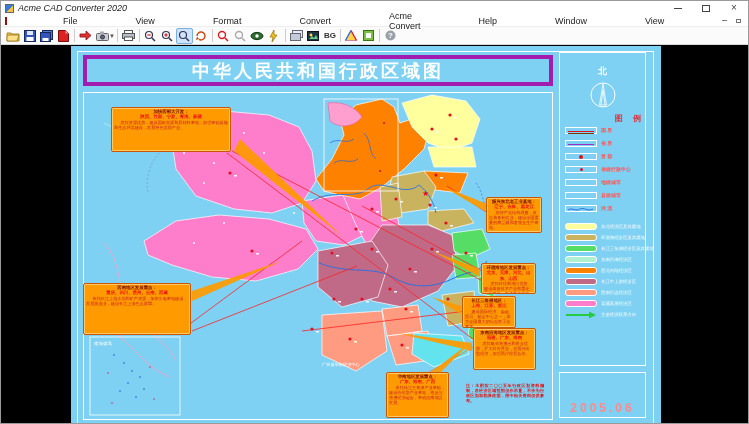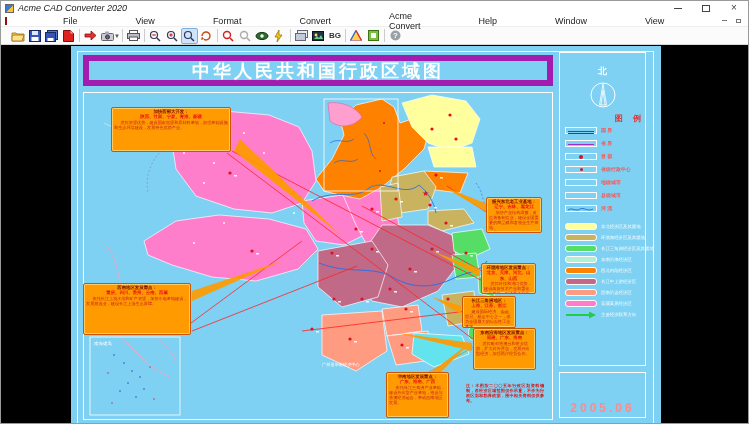--- a/index.html
+++ b/index.html
@@ -17,31 +17,31 @@
   .wbtn.close{font-size:10px;line-height:10px;}
   
   .menubar{height:12px;background:#fff;display:flex;align-items:center;font-size:9px;color:#222;border-bottom:1px solid #eee;gap:48px;}
   .micon{width:8px;height:8px;background:#d42222;margin:0 3px 0 4px;border:1px solid #901010;}
   .mitem{padding:0 5px;}
   .mdi{margin-left:auto;display:flex;margin-right:6px;}
   .mdibtn{width:14px;height:10px;display:flex;align-items:center;justify-content:center;color:#777;font-size:7px;}
   .mdibtn .bar{width:5px;height:1px;background:#777;}
   .mdibtn .sq{width:5px;height:4px;border:1px solid #777;}
   
-  .toolbar{height:18px;background:#fbfbfb;border-bottom:1px solid #d8d8d8;display:flex;align-items:center;padding-left:8px;}
+  .toolbar{height:18px;background:#fbfbfb;border-bottom:1px solid #d8d8d8;display:flex;align-items:center;padding-left:3px;}
   .tb{width:17px;height:16px;display:flex;align-items:center;justify-content:center;}
   .tb.active{border:1px solid #7ab0e0;background:#cfe4fa;border-radius:2px;}
   .tb.bgtxt{width:16px;font-size:8px;font-weight:bold;color:#333;}
   .sep{width:1px;height:13px;background:#ccc;margin:0 2px;}
   .caret{font-size:6px;color:#555;margin-left:-2px;}
   
   .canvas{position:absolute;left:0;top:44px;right:0;bottom:0;background:#000;}
   .drawing{position:absolute;left:70px;top:1px;width:590px;height:379px;background:#7ed1f2;overflow:hidden;}
   .outer-frame{position:absolute;left:6px;top:5px;width:577px;height:380px;border:1px solid #fff;}
-  .title-box{position:absolute;left:12px;top:9px;width:470px;height:31px;border:6px solid #a21caf;
+  .title-box{position:absolute;left:12px;top:9px;width:470px;height:31px;border:4px solid #a21caf;
              display:flex;align-items:center;justify-content:center;}
   .map-title{color:#fff;font-size:18px;font-weight:bold;letter-spacing:3px;white-space:nowrap;}
   .map-box{position:absolute;left:12px;top:46px;width:470px;height:328px;border:1px solid #fff;}
   .map-box svg{position:absolute;left:0;top:0;}
   
   .legend-box{position:absolute;left:488px;top:6px;width:87px;height:314px;border:1px solid #fff;}
   .north{color:#fff;font-weight:bold;font-size:9px;text-align:center;margin-top:12px;}
   .compass{display:block;margin:2px auto 0;}
   .legend-title{color:#e03030;font-weight:bold;font-size:8px;text-align:right;letter-spacing:4px;margin-top:3px;}
   .lrow{display:flex;align-items:center;gap:4px;padding:0 5px;height:13px;}

